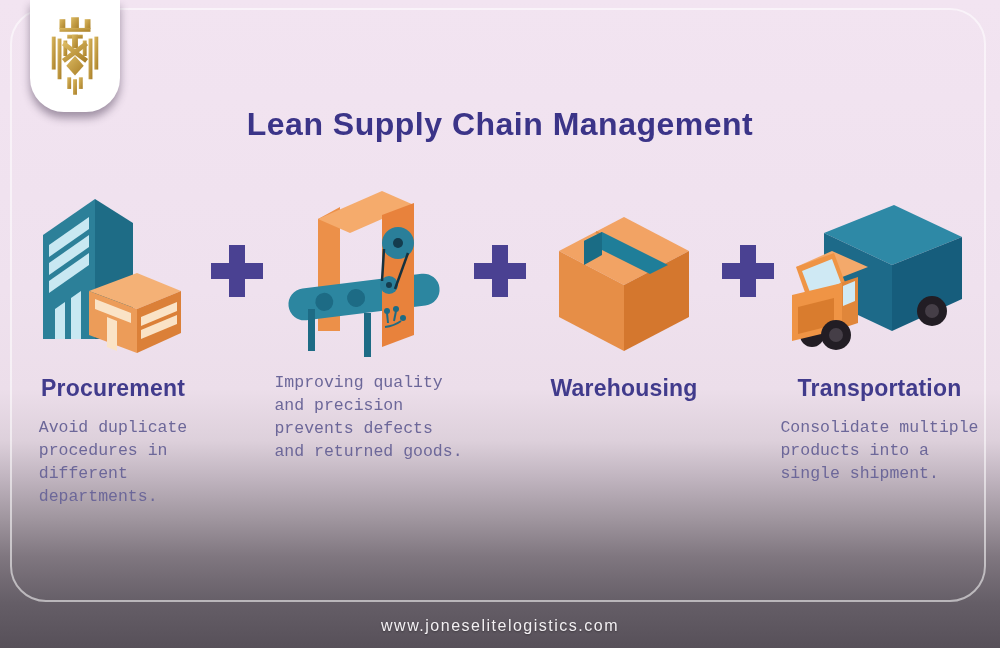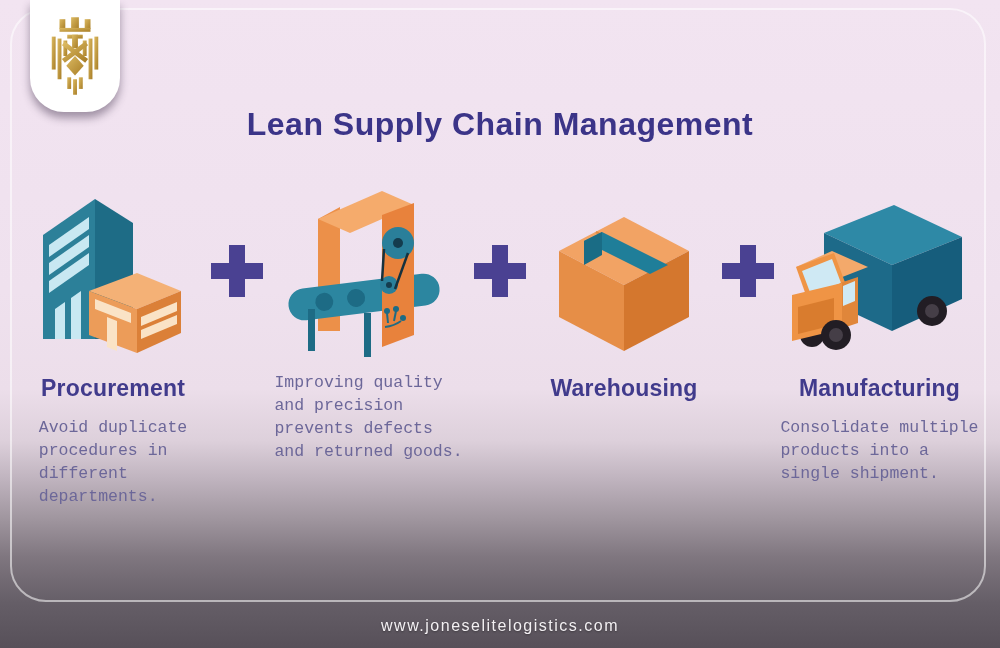--- a/index.html
+++ b/index.html
@@ -225,21 +225,21 @@
           <polygon points="14,78 52,64 64,96 26,112" fill="#ef9445"></polygon>
           <polygon points="20,82 50,70 59,94 29,106" fill="#cfe9f4"></polygon>
           <polygon points="58,94 76,88 76,134 58,140" fill="#e0863a"></polygon>
           <polygon points="61,97 73,92 73,112 61,117" fill="#cfe9f4"></polygon>
           <polygon points="10,106 60,94 60,140 10,152" fill="#ef9445"></polygon>
           <polygon points="16,118 52,109 52,136 16,145" fill="#d97c2e"></polygon>
           <circle cx="54" cy="146" r="15" fill="#221d24"></circle>
           <circle cx="54" cy="146" r="7" fill="#453e47"></circle>
         </svg>
       </div>
-      <h2 class="heading">Manufacturing</h2>
+      <h2 class="heading">Transportation</h2>
       <p class="desc">Consolidate multiple<br>products into a<br>single shipment.</p>
     </div>
 
   </div>
 
   <div class="footer-url">www.joneselitelogistics.com</div>
 
 </div>
 
 </body></html>

